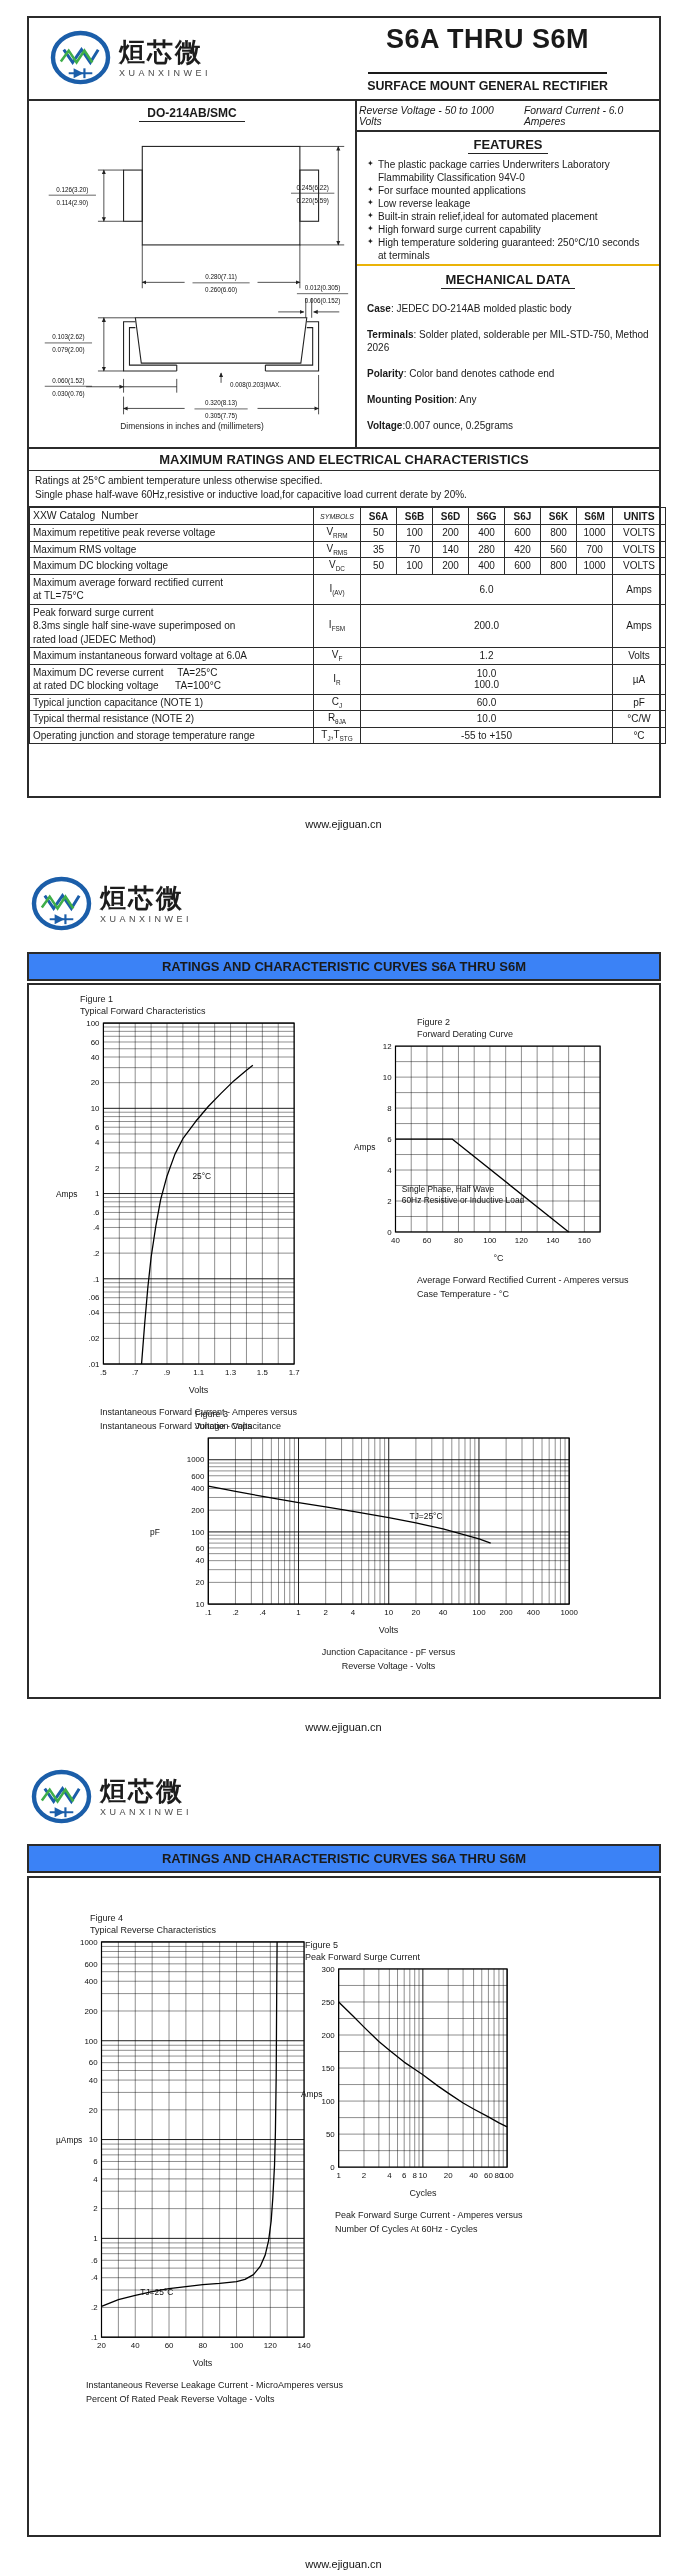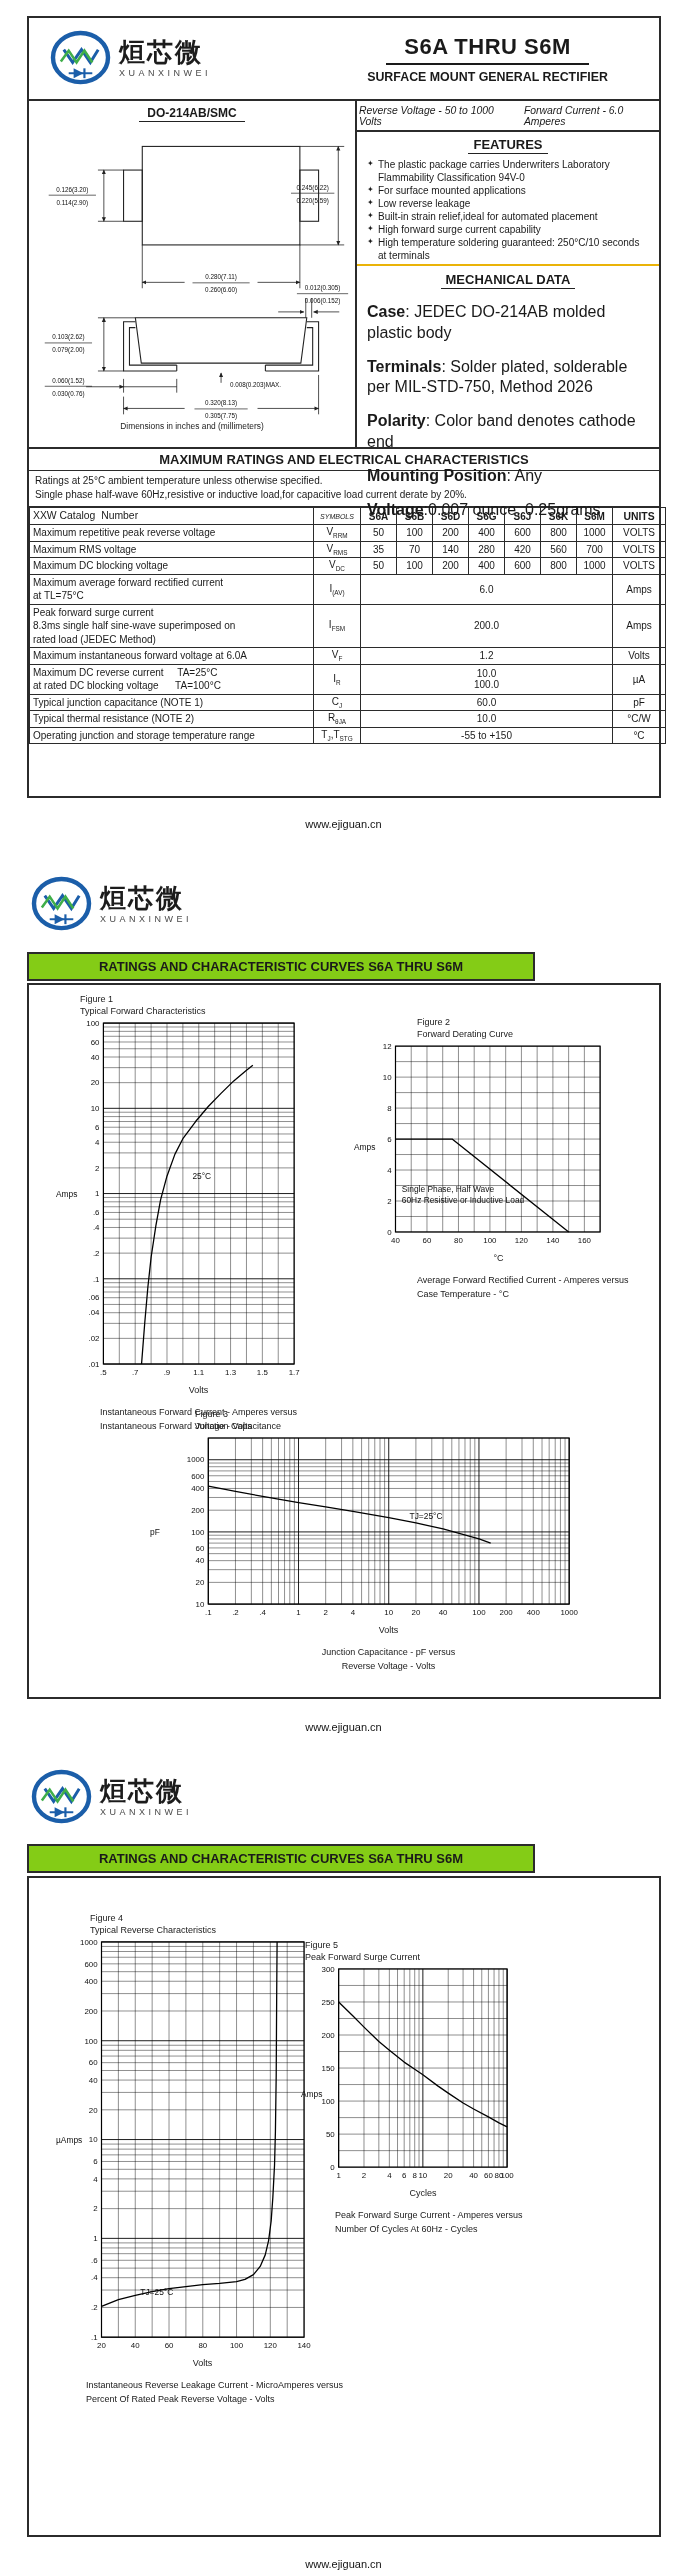--- a/index.html
+++ b/index.html
@@ -10,40 +10,40 @@
   #p1{top:16px;height:782px}
 
   
   .p1-header{display:flex;align-items:center;height:83px;border-bottom:2px solid #2b2b2b}
   .logo{display:flex;align-items:center;gap:7px}
   .logo-pad{padding-left:20px;width:297px}
   .logo-txt{display:flex;flex-direction:column}
   .logo-zh{font-size:26px;font-weight:bold;letter-spacing:2px;color:#1c1c1c;line-height:1.05}
   .logo-en{font-size:9px;letter-spacing:3.5px;color:#4a4a4a;margin-top:2px}
   .p1-title-block{flex:1;text-align:center;padding-right:10px}
-  .main-title{display:inline-block;font-size:22px;font-weight:bold;border-bottom:2px solid #1a1a1a;padding:0 18px 3px;letter-spacing:0.5px}
+  .main-title{display:inline-block;font-size:27px;font-weight:bold;border-bottom:2px solid #1a1a1a;padding:0 18px 17px;letter-spacing:0.5px}
   .sub-title{font-size:12.4px;font-weight:bold;margin-top:5px}
 
   
   .p1-cols{display:flex;height:348px;border-bottom:2px solid #2b2b2b}
   .p1-left{width:328px;border-right:2px solid #2b2b2b;padding-top:5px}
   .pkg-title{text-align:center;font-weight:bold;font-size:12px}
   .pkg-title span{display:inline-block;border-bottom:1.5px solid #222;padding:0 8px 1px}
   .pkg-svg{display:block;margin:2px auto 0}
   .pkg-caption{text-align:center;font-size:8.4px;color:#222}
   .p1-right{flex:1;display:flex;flex-direction:column}
   .tagline{display:flex;justify-content:center;gap:16px;font-style:italic;font-size:10.4px;padding:4px 2px 3px}
   .fbox{border-top:2px solid #2b2b2b;padding:3px 10px 2px;height:190px}
   .sec-h{text-align:center;font-weight:bold;font-size:13px;margin:2px 0 4px}
   .sec-h span{display:inline-block;border-bottom:1.5px solid #222;padding:0 5px 1px}
   ul.feat{list-style:none;margin:0;padding:0;font-size:10px;line-height:1.3}
   ul.feat li{display:flex}
   .blt{width:11px;flex:0 0 11px;font-size:8px;padding-top:1px}
   .mbox{border-top:2px solid #eab308;flex:1;padding:4px 10px}
-  .mbox p{margin:13px 0;font-size:16px;line-height:1.3}
+  .mbox p{margin:13px 0;font-size:10px;line-height:1.3}
 
   
   .r-head{text-align:center;font-weight:bold;font-size:13px;padding:3px 0;border-bottom:1.5px solid #2b2b2b}
   .r-notes{font-size:10px;line-height:1.4;padding:3px 6px 4px;border-bottom:1.5px solid #2b2b2b}
   .r-notes div{white-space:pre-wrap}
   table.ratings{width:100%;border-collapse:collapse;table-layout:fixed;font-size:10px}
   .ratings td,.ratings th{border:1px solid #2b2b2b;padding:1px 3px;vertical-align:middle}
   .c-label{text-align:left;white-space:pre-wrap;line-height:1.35}
   th.c-label{font-size:10.4px;font-weight:normal}
   .c-sym{text-align:center}
@@ -51,22 +51,22 @@
   th.c-sym{font-style:italic;font-size:7px;font-weight:normal}
   .c-val{text-align:center}
   th.c-val{font-weight:bold}
   th.c-unit{text-align:center;font-weight:bold;font-size:10.4px}
   td.c-unit{text-align:center}
   .r-foot{padding:3px 8px}
   .r-foot .pulse{font-size:11.4px}
   .r-foot .note{font-size:9px;margin-top:2px;padding-left:10px;white-space:pre-wrap}
 
   
-  .band{position:absolute;left:27px;width:508px;border:2px solid #2b2b2b;text-align:center;
-        font-weight:bold;font-size:13px;padding:5px 0;background:#84cc16}
+  .band{position:absolute;left:27px;width:634px;border:2px solid #2b2b2b;text-align:center;
+        font-weight:bold;font-size:13px;padding:5px 0;background:#3b82f6}
   .cbox{position:absolute;left:27px;width:634px;border:2px solid #2b2b2b;background:#fff}
   .figure{position:absolute}
   .fig-head{font-size:9px;line-height:1.35;white-space:nowrap}
   .xlabel{font-size:9px;margin-top:1px}
   .caption{font-size:9px;line-height:1.5;margin-top:11px;white-space:nowrap}
   .site{position:absolute;left:0;width:100%;text-align:center;font-size:11px;color:#131313}
   .logo-abs{position:absolute}
 
   
   .ln{fill:none;stroke:#222;stroke-width:1.1}

